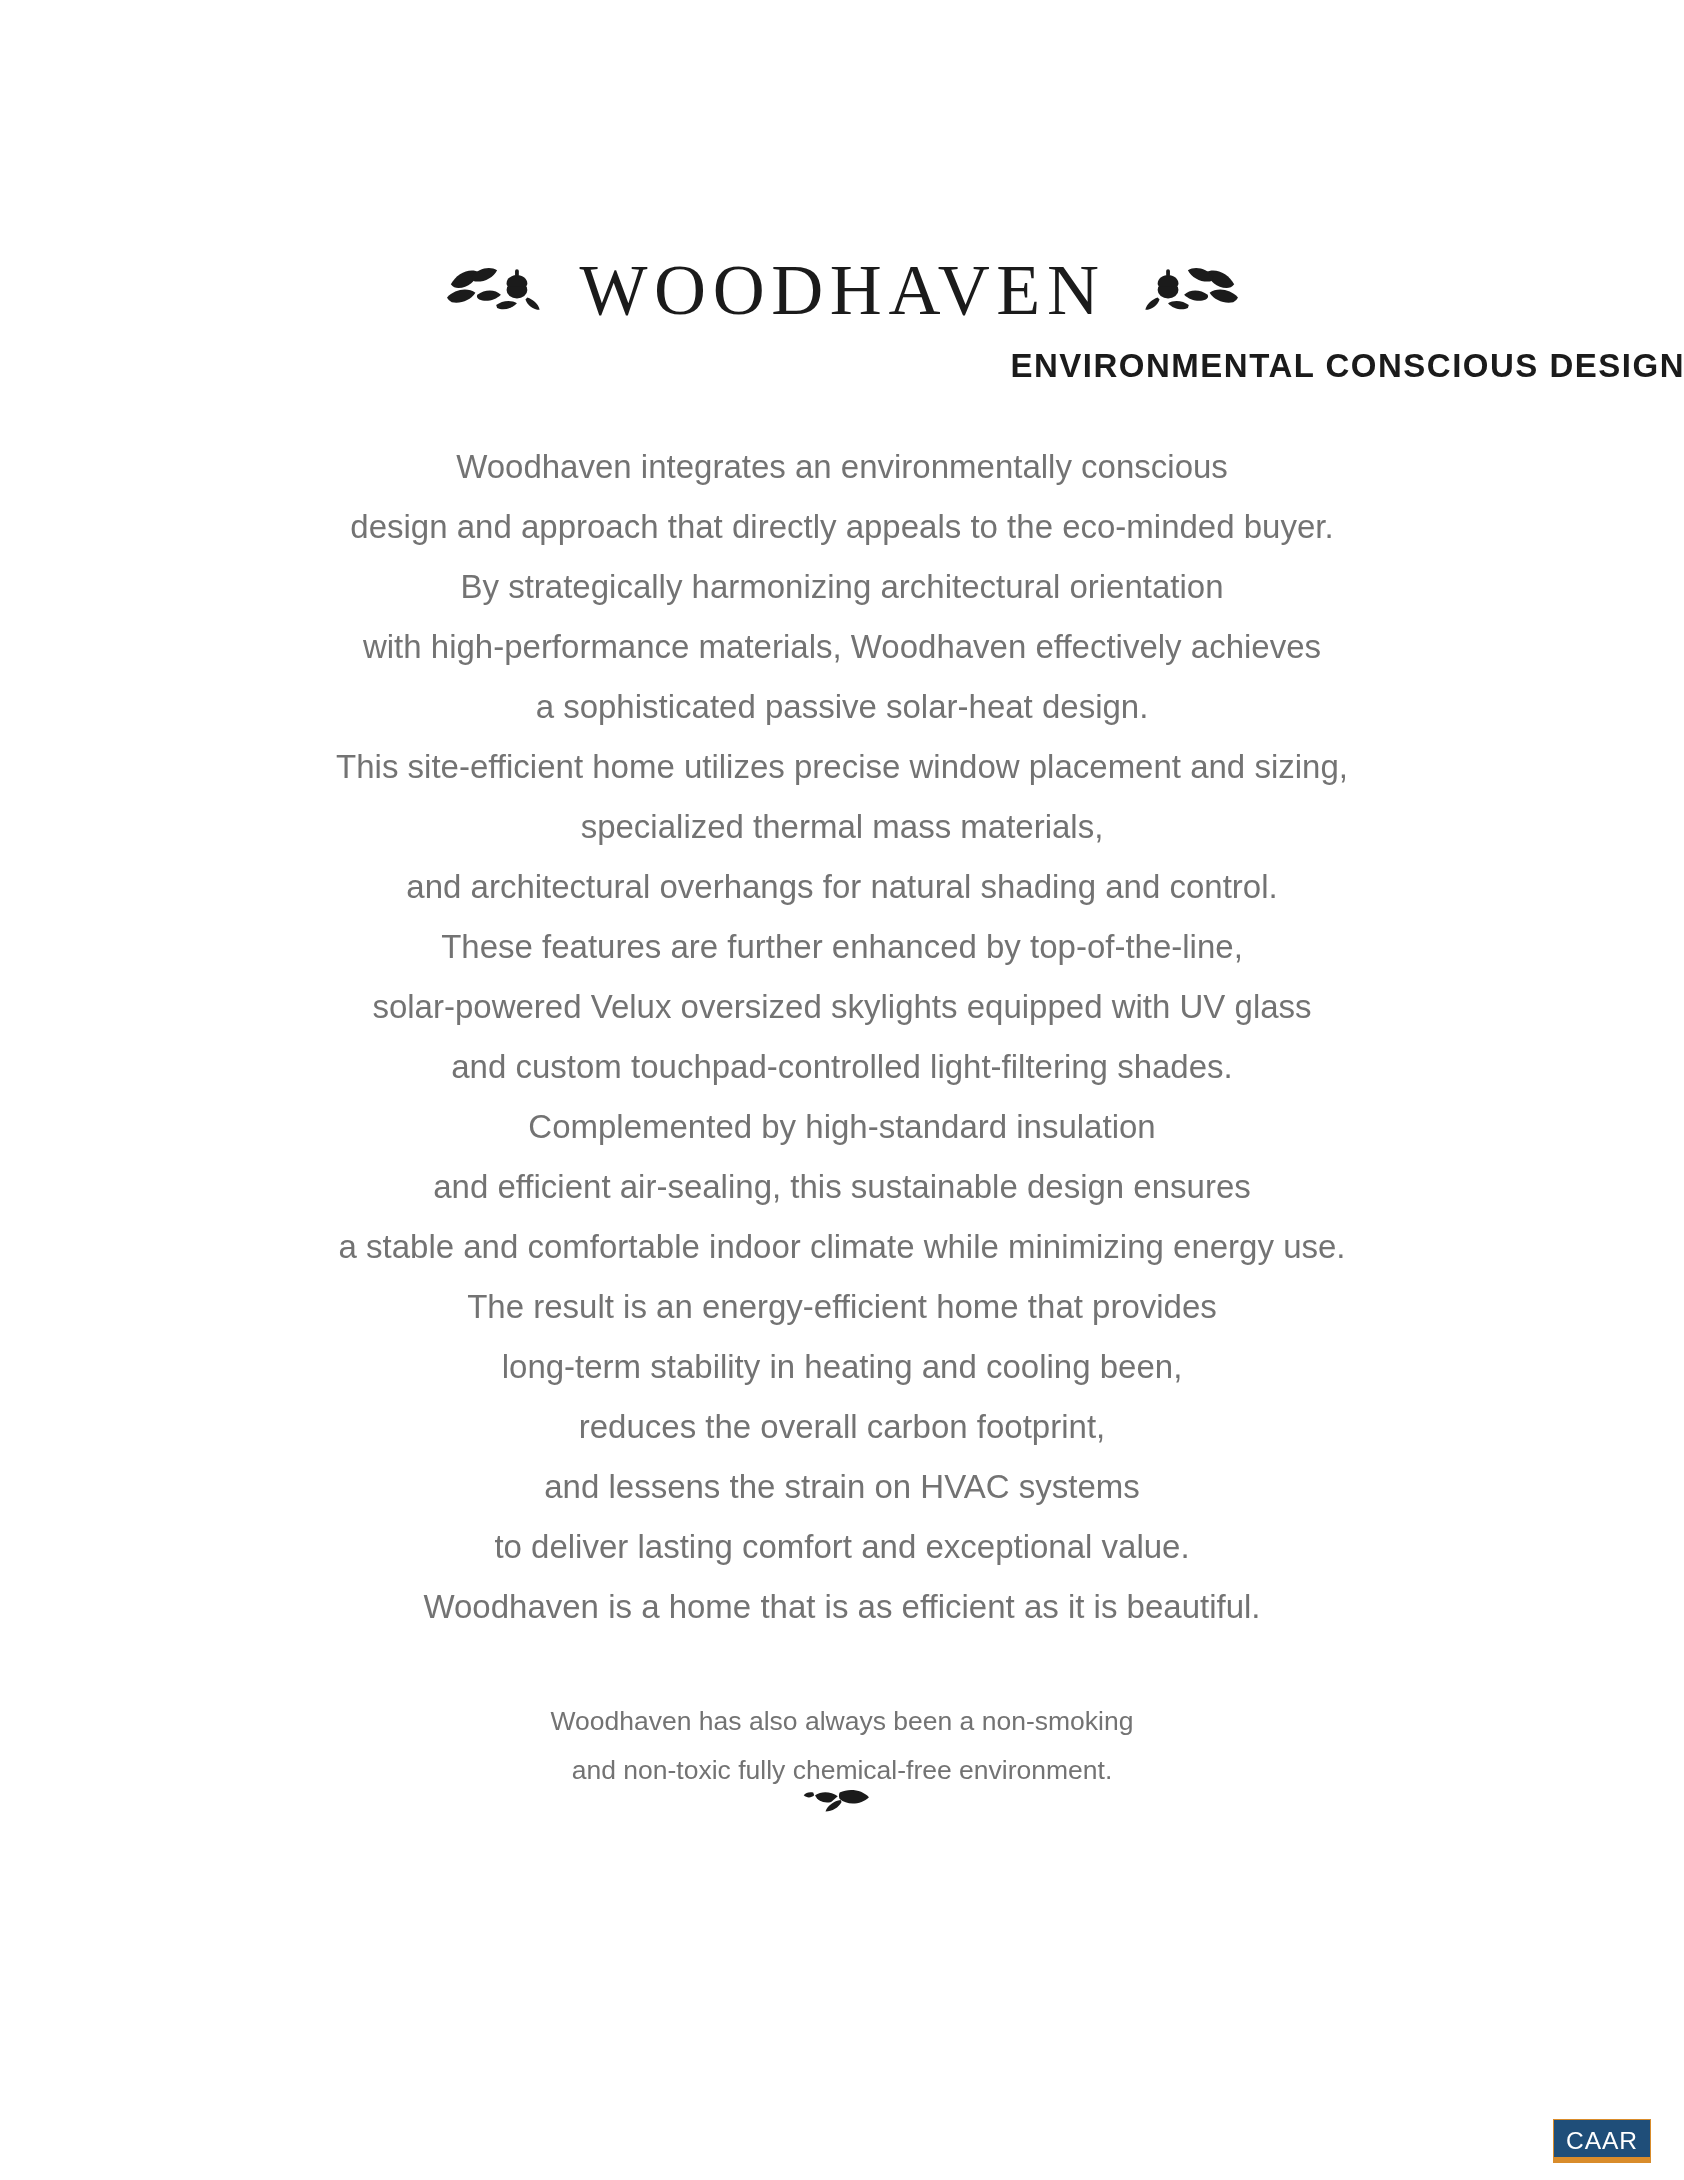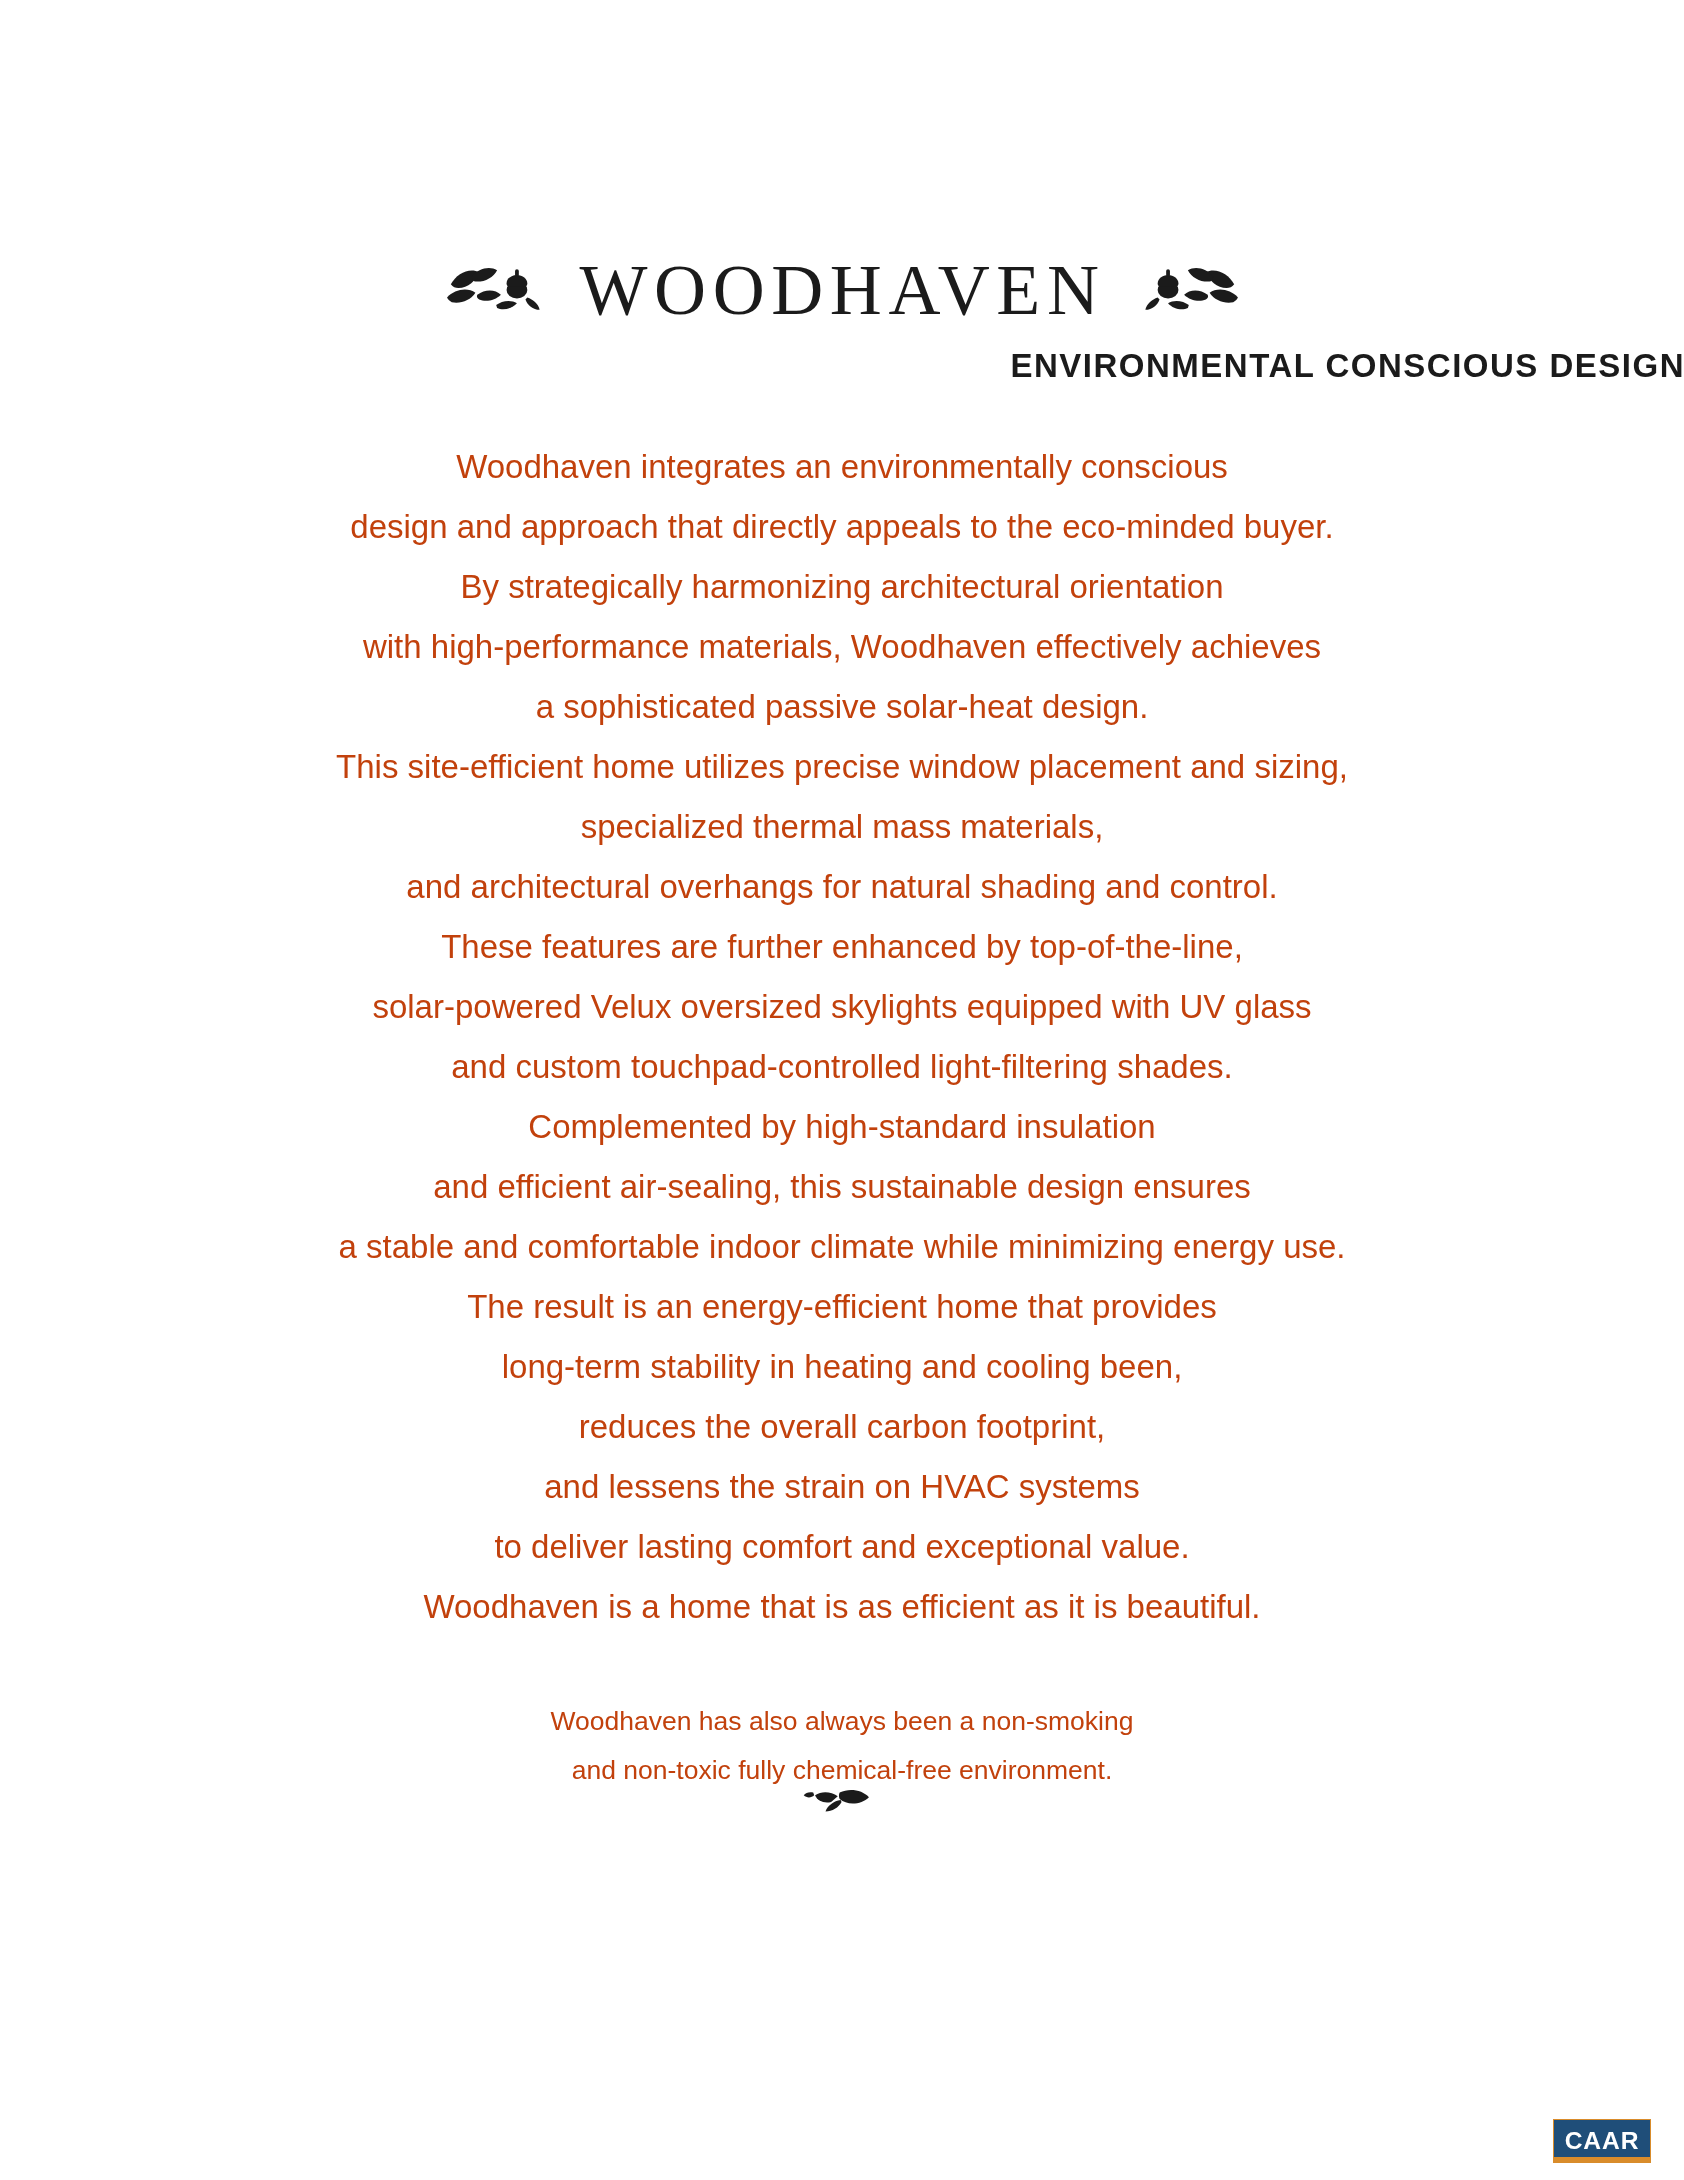--- a/index.html
+++ b/index.html
@@ -69,21 +69,21 @@
 
   
   .body-copy {
     position: absolute;
     top: 437px;
     left: 151px;
     width: 1382px;
     text-align: center;
     font-size: 33px;
     line-height: 60px;
-    color: #c2410c;
+    color: #737373;
     font-weight: 400;
   }
 
   .body-copy .line {
     display: block;
     white-space: nowrap;
   }
 
   .para-gap {
     display: block;
@@ -118,21 +118,21 @@
     background: #1f4e79;
     border: 1.9px solid #d98c2b;
     box-sizing: border-box;
     display: flex;
     align-items: center;
     justify-content: center;
   }
   .caar-logo .caar-text {
     color: #ffffff;
     font-family: "Liberation Sans", sans-serif;
-    font-weight: 700;
+    font-weight: 400;
     font-size: 24.6px;
     letter-spacing: 0.9px;
   }
   .caar-logo .caar-bar {
     position: absolute;
     left: 0;
     bottom: 0;
     width: 100%;
     height: 4.7px;
     background: #d98c2b;

